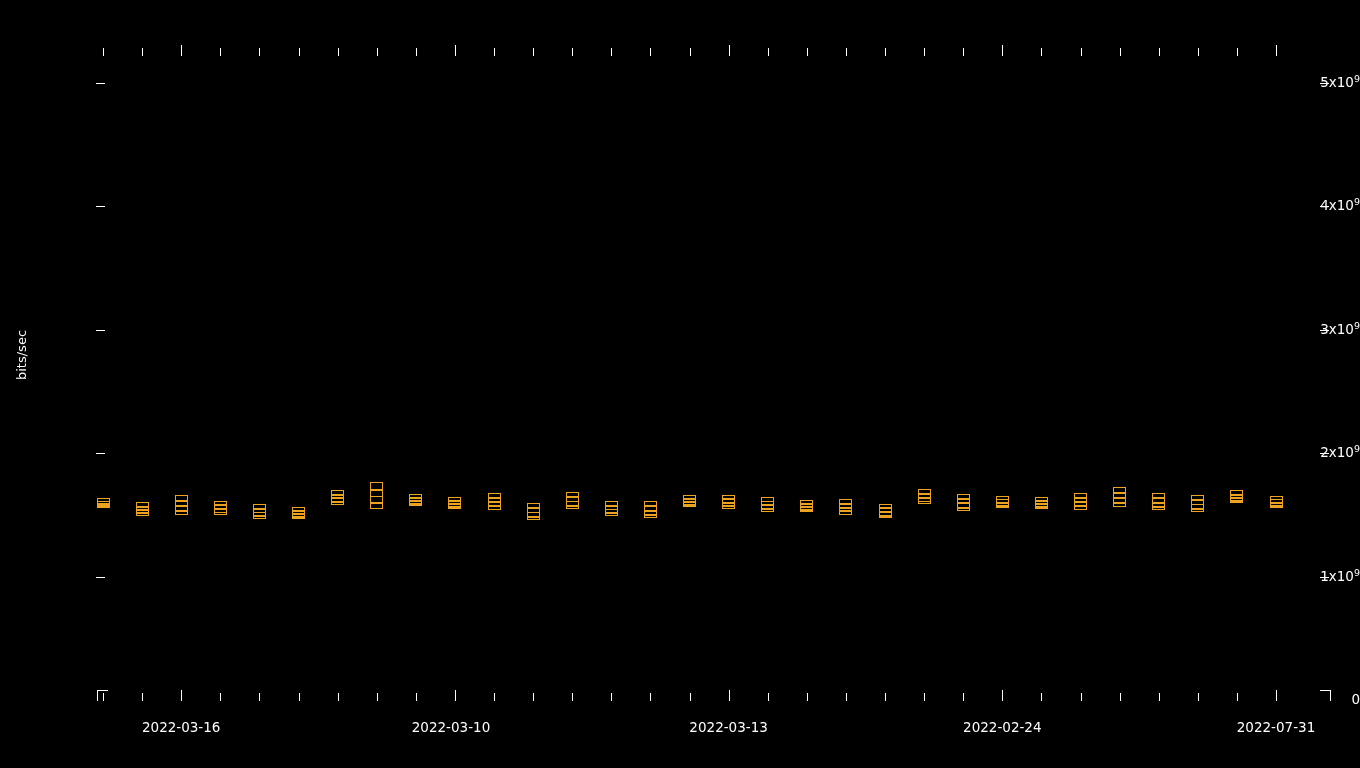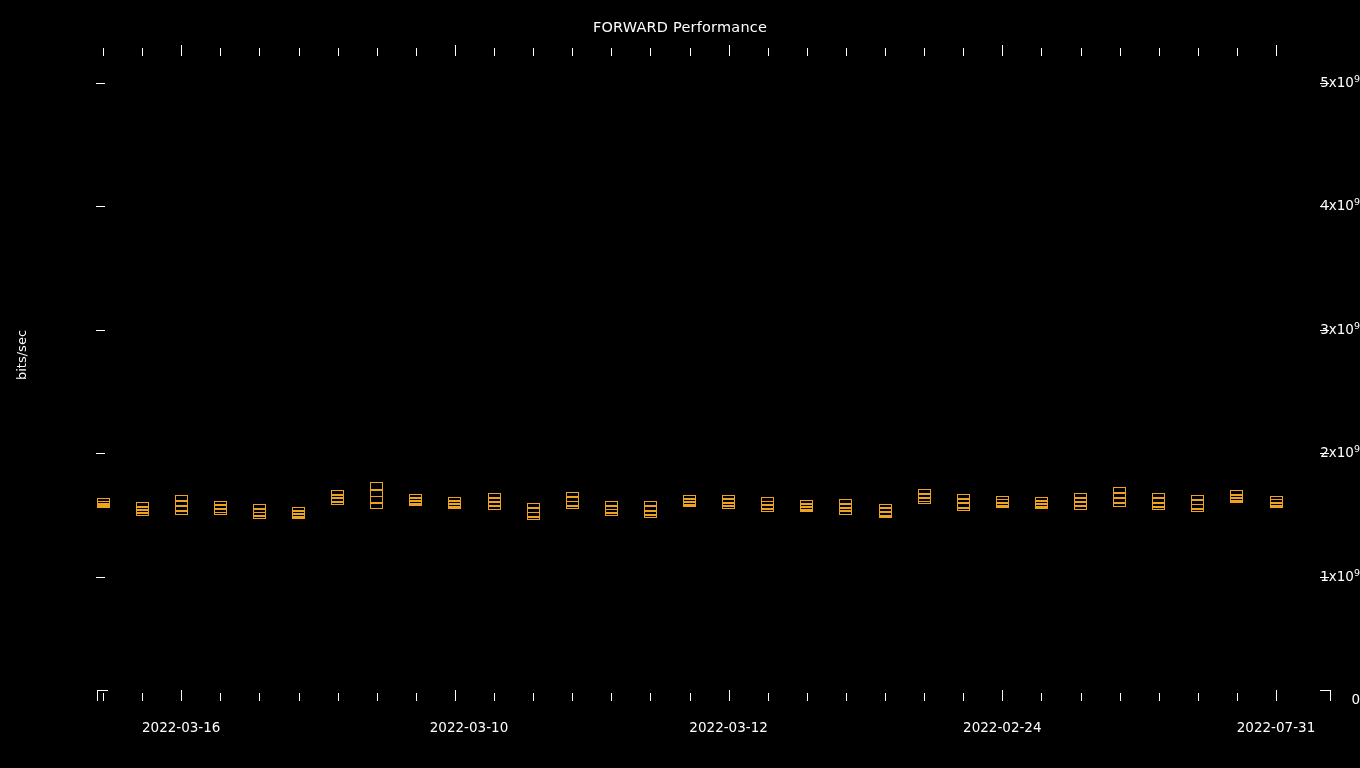--- a/index.html
+++ b/index.html
@@ -122,21 +122,20 @@
     width: 100%;
     height: 1.8px;
     background: #eda320;
   }
 </style>
 </head>
 <body>
 
 <div id="chart-root">
 
-  <div class="chart-title">FORWARD Performance</div>
 
   <div class="ylabel">bits/sec</div>
 
 
   <div id="y-axis-group">
       <div class="ytick-label" style="top: 691px;">0</div>
       <div class="ytick-label" style="top: 567.5px;">1x10<sup>9</sup></div>
       <div class="ytick-mark-left" style="top: 576.5px;"></div>
       <div class="ytick-mark-right" style="top: 576.5px;"></div>
       <div class="ytick-label" style="top: 444px;">2x10<sup>9</sup></div>
@@ -167,36 +166,36 @@
       <div class="xtick-minor-top" style="left: 298.5px;"></div>
       <div class="xtick-minor-bottom" style="left: 298.5px;"></div>
       <div class="xtick-minor-top" style="left: 337.6px;"></div>
       <div class="xtick-minor-bottom" style="left: 337.6px;"></div>
       <div class="xtick-minor-top" style="left: 376.7px;"></div>
       <div class="xtick-minor-bottom" style="left: 376.7px;"></div>
       <div class="xtick-minor-top" style="left: 415.8px;"></div>
       <div class="xtick-minor-bottom" style="left: 415.8px;"></div>
       <div class="xtick-minor-top xtick-major-top" style="left: 454.9px;"></div>
       <div class="xtick-minor-bottom xtick-major-bottom" style="left: 454.9px;"></div>
-      <div class="xtick-label" style="left: 469px;">2022-03-10</div>
+      <div class="xtick-label" style="left: 451px;">2022-03-10</div>
       <div class="xtick-minor-top" style="left: 494px;"></div>
       <div class="xtick-minor-bottom" style="left: 494px;"></div>
       <div class="xtick-minor-top" style="left: 533.1px;"></div>
       <div class="xtick-minor-bottom" style="left: 533.1px;"></div>
       <div class="xtick-minor-top" style="left: 572.2px;"></div>
       <div class="xtick-minor-bottom" style="left: 572.2px;"></div>
       <div class="xtick-minor-top" style="left: 611.3px;"></div>
       <div class="xtick-minor-bottom" style="left: 611.3px;"></div>
       <div class="xtick-minor-top" style="left: 650.4px;"></div>
       <div class="xtick-minor-bottom" style="left: 650.4px;"></div>
       <div class="xtick-minor-top" style="left: 689.5px;"></div>
       <div class="xtick-minor-bottom" style="left: 689.5px;"></div>
       <div class="xtick-minor-top xtick-major-top" style="left: 728.6px;"></div>
       <div class="xtick-minor-bottom xtick-major-bottom" style="left: 728.6px;"></div>
-      <div class="xtick-label" style="left: 728.6px;">2022-03-12</div>
+      <div class="xtick-label" style="left: 728.6px;">2022-03-13</div>
       <div class="xtick-minor-top" style="left: 767.7px;"></div>
       <div class="xtick-minor-bottom" style="left: 767.7px;"></div>
       <div class="xtick-minor-top" style="left: 806.8px;"></div>
       <div class="xtick-minor-bottom" style="left: 806.8px;"></div>
       <div class="xtick-minor-top" style="left: 845.9px;"></div>
       <div class="xtick-minor-bottom" style="left: 845.9px;"></div>
       <div class="xtick-minor-top" style="left: 885px;"></div>
       <div class="xtick-minor-bottom" style="left: 885px;"></div>
       <div class="xtick-minor-top" style="left: 924.1px;"></div>
       <div class="xtick-minor-bottom" style="left: 924.1px;"></div>

